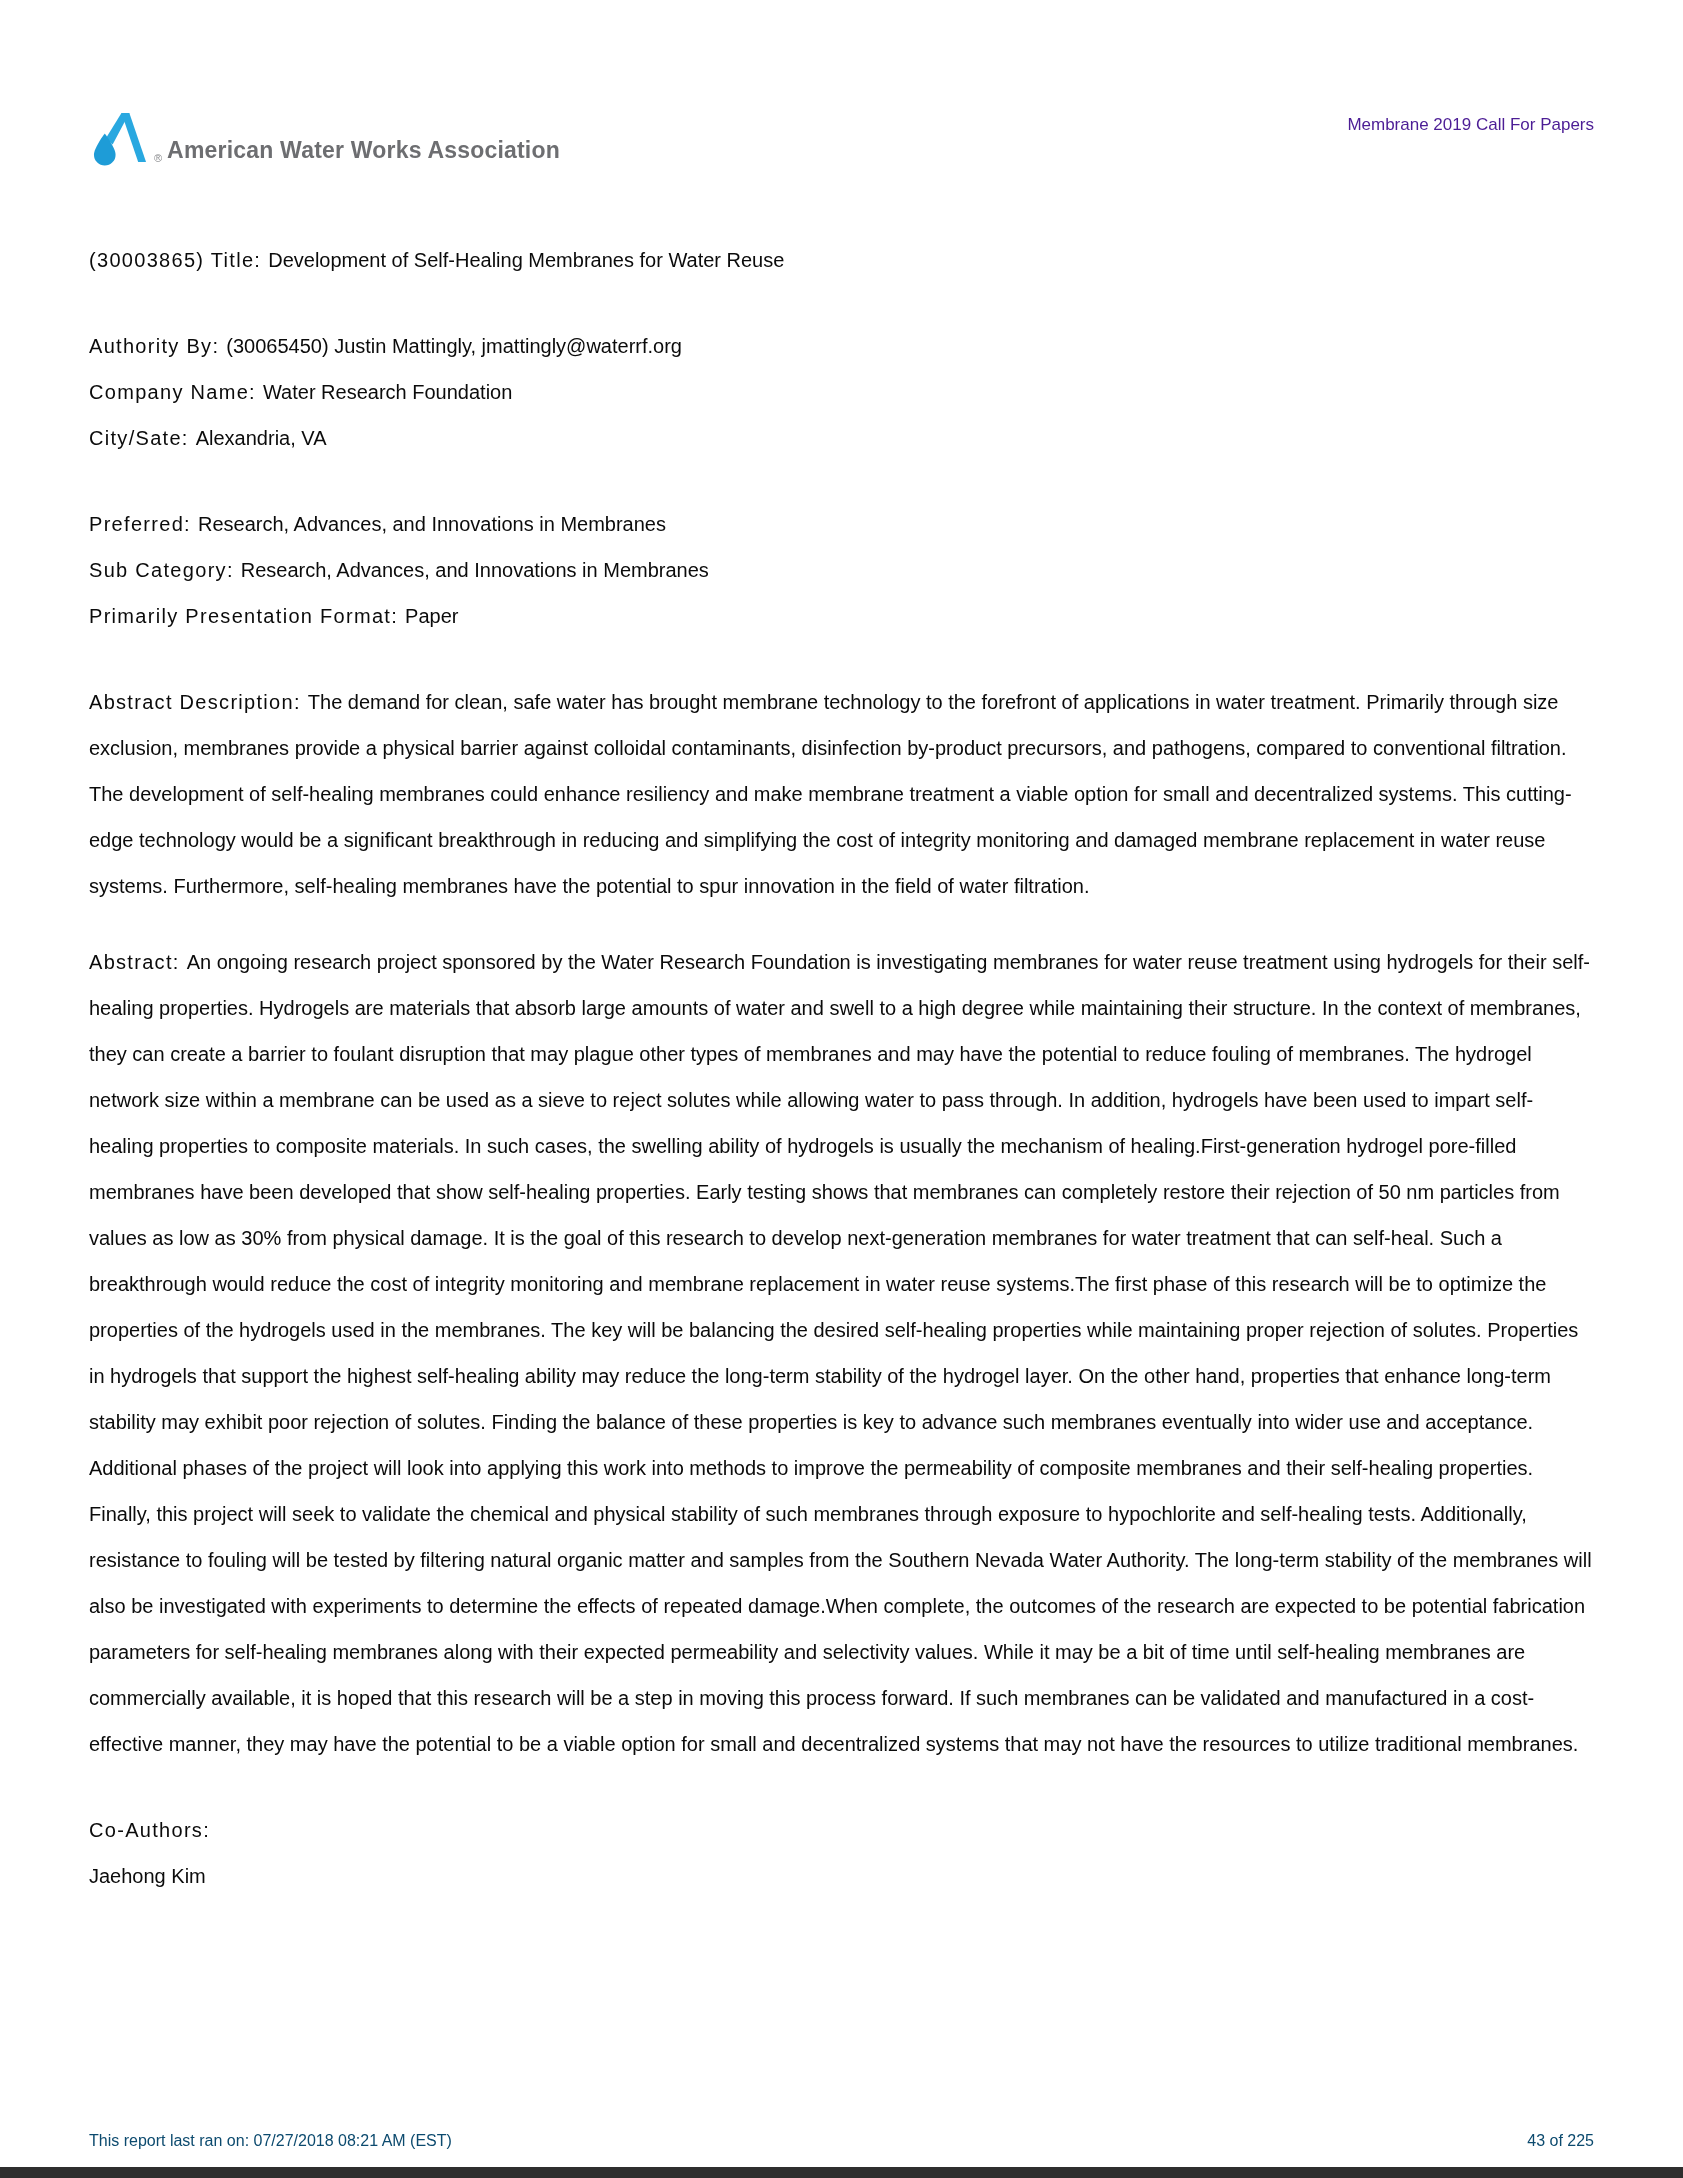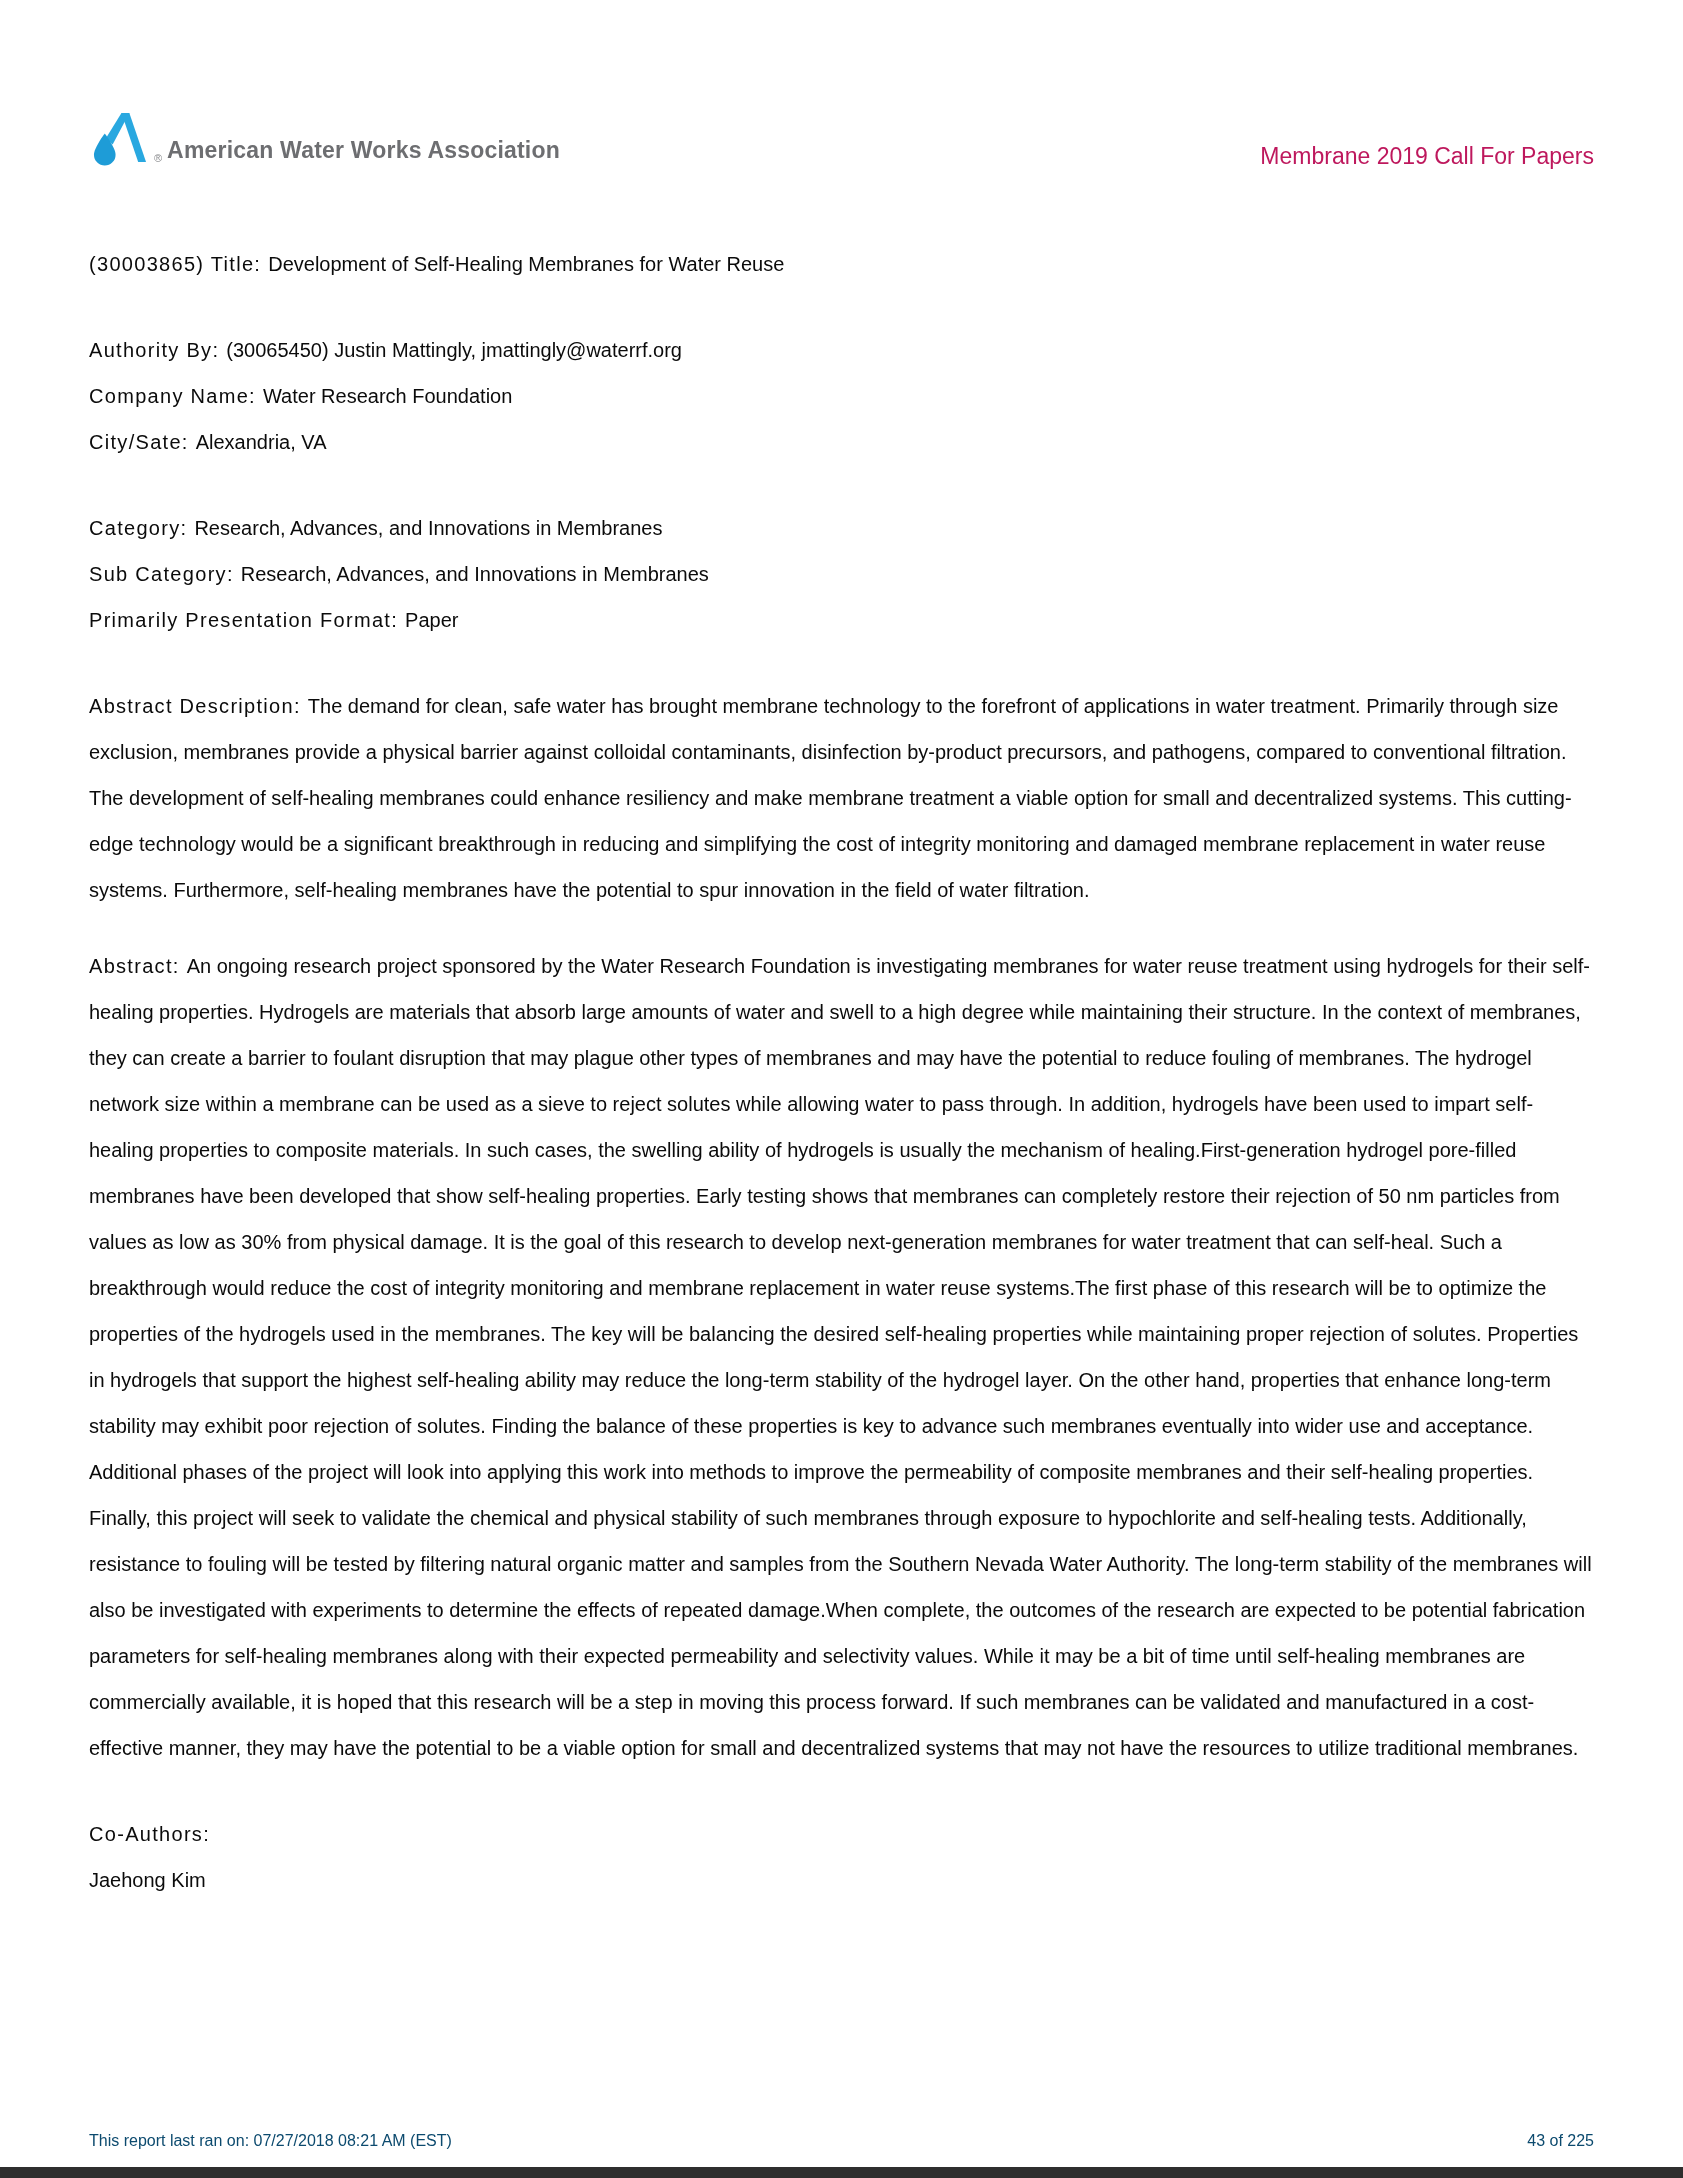--- a/index.html
+++ b/index.html
@@ -40,24 +40,23 @@
   }
   .logo .org-name {
     font-size: 23px;
     font-weight: 600;
     color: #6d6e71;
     letter-spacing: 0.2px;
     padding-bottom: 4px;
     text-align: right;
   }
   .report-title {
-    font-size: 23px;
-    color: #be185d;
+    font-size: 17px;
+    color: #4c1d95;
     padding-top: 6px;
-    margin-top: 28px;
   }
   
   .content { margin-top: 71px; }
   p.line, p.para {
     font-size: 20px;
     line-height: 46px;
     color: #0b0b0b;
   }
   .label { letter-spacing: 1.3px; margin-right: 7px; }
   .title-line { margin-top: 0; }
@@ -107,21 +106,21 @@
   </header>
 
   <main class="content">
 
     <p class="line title-line"><span class="label">(30003865) Title:</span><span>Development of Self-Healing Membranes for Water Reuse</span></p>
 
     <p class="line block-gap"><span class="label">Authority By:</span><span>(30065450) Justin Mattingly, jmattingly@waterrf.org</span></p>
     <p class="line"><span class="label">Company Name:</span><span>Water Research Foundation</span></p>
     <p class="line"><span class="label">City/Sate:</span><span>Alexandria, VA</span></p>
 
-    <p class="line block-gap"><span class="label">Category:</span><span>Research, Advances, and Innovations in Membranes</span></p>
+    <p class="line block-gap"><span class="label">Preferred:</span><span>Research, Advances, and Innovations in Membranes</span></p>
     <p class="line"><span class="label">Sub Category:</span><span>Research, Advances, and Innovations in Membranes</span></p>
     <p class="line"><span class="label">Primarily Presentation Format:</span><span>Paper</span></p>
 
     <p class="para block-gap"><span class="label">Abstract Description:</span><span>The demand for clean, safe water has brought membrane technology to the forefront of applications in water treatment. Primarily through size exclusion, membranes provide a physical barrier against colloidal contaminants, disinfection by-product precursors, and pathogens, compared to conventional filtration. The development of self-healing membranes could enhance resiliency and make membrane treatment a viable option for small and decentralized systems. This cutting-edge technology would be a significant breakthrough in reducing and simplifying the cost of integrity monitoring and damaged membrane replacement in water reuse systems. Furthermore, self-healing membranes have the potential to spur innovation in the field of water filtration.</span></p>
 
     <p class="para para-gap"><span class="label">Abstract:</span><span>An ongoing research project sponsored by the Water Research Foundation is investigating membranes for water reuse treatment using hydrogels for their self-healing properties. Hydrogels are materials that absorb large amounts of water and swell to a high degree while maintaining their structure. In the context of membranes, they can create a barrier to foulant disruption that may plague other types of membranes and may have the potential to reduce fouling of membranes. The hydrogel network size within a membrane can be used as a sieve to reject solutes while allowing water to pass through. In addition, hydrogels have been used to impart self-healing properties to composite materials. In such cases, the swelling ability of hydrogels is usually the mechanism of healing.First-generation hydrogel pore-filled membranes have been developed that show self-healing properties. Early testing shows that membranes can completely restore their rejection of 50 nm particles from values as low as 30% from physical damage. It is the goal of this research to develop next-generation membranes for water treatment that can self-heal. Such a breakthrough would reduce the cost of integrity monitoring and membrane replacement in water reuse systems.The first phase of this research will be to optimize the properties of the hydrogels used in the membranes. The key will be balancing the desired self-healing properties while maintaining proper rejection of solutes. Properties in hydrogels that support the highest self-healing ability may reduce the long-term stability of the hydrogel layer. On the other hand, properties that enhance long-term stability may exhibit poor rejection of solutes. Finding the balance of these properties is key to advance such membranes eventually into wider use and acceptance. Additional phases of the project will look into applying this work into methods to improve the permeability of composite membranes and their self-healing properties. Finally, this project will seek to validate the chemical and physical stability of such membranes through exposure to hypochlorite and self-healing tests. Additionally, resistance to fouling will be tested by filtering natural organic matter and samples from the Southern Nevada Water Authority. The long-term stability of the membranes will also be investigated with experiments to determine the effects of repeated damage.When complete, the outcomes of the research are expected to be potential fabrication parameters for self-healing membranes along with their expected permeability and selectivity values. While it may be a bit of time until self-healing membranes are commercially available, it is hoped that this research will be a step in moving this process forward. If such membranes can be validated and manufactured in a cost-effective manner, they may have the potential to be a viable option for small and decentralized systems that may not have the resources to utilize traditional membranes.</span></p>
 
     <p class="line block-gap"><span class="label">Co-Authors:</span></p>
     <p class="line"><span>Jaehong Kim</span></p>
 

